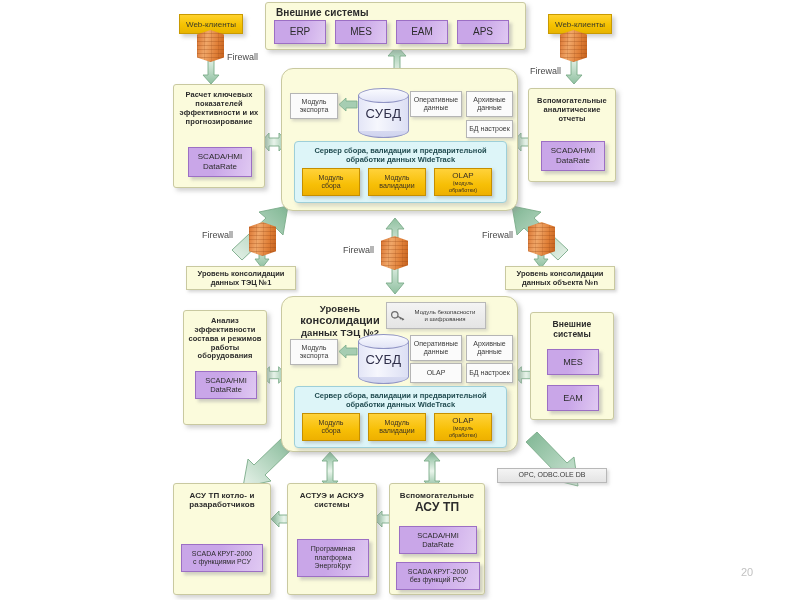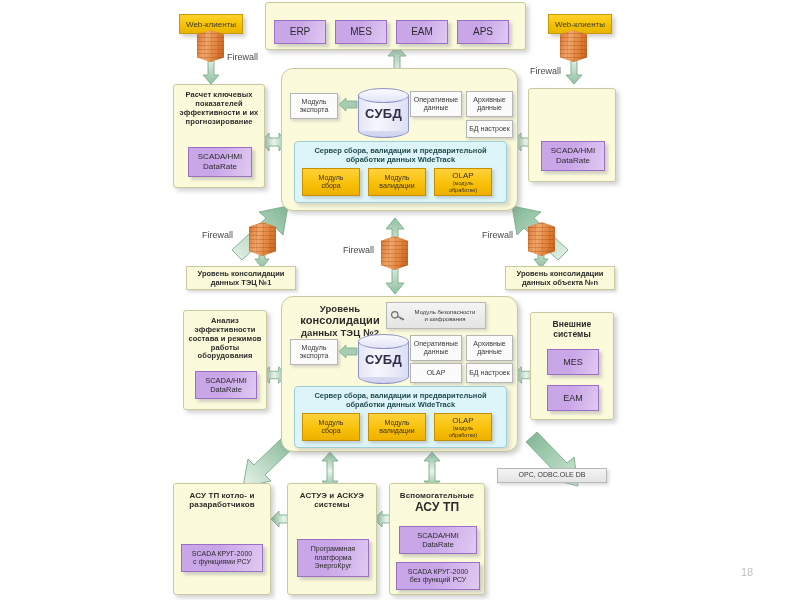--- a/index.html
+++ b/index.html
@@ -109,21 +109,21 @@
   }
   .cyl .bot {
     position:absolute; left:0; bottom:0; width:100%; height:15px;
     border-radius:50%/50%;
     background:linear-gradient(180deg,#dfe2f4 0%,#cfd3ee 100%);
     border:1px solid #9094c4;
   }
   .cyl .txt {
     position:absolute; left:0; top:0; width:100%; height:100%;
     display:flex; align-items:center; justify-content:center;
-    font-weight:bold; color:#2f2f4a; z-index:3;
+    font-weight:normal; color:#2f2f4a; z-index:3;
     letter-spacing:.3px;
   }
 
   
   .fw { position:absolute; }
   .fw .brick {
     position:absolute; left:0; top:0; width:100%; height:100%;
     background:
       repeating-linear-gradient(0deg, rgba(150,70,20,.30) 0 1px, rgba(0,0,0,0) 1px 4px),
       repeating-linear-gradient(90deg, rgba(150,70,20,.18) 0 1px, rgba(0,0,0,0) 1px 7px),
@@ -322,20 +322,21 @@
       <path d="M0,8 L8,0 L8,4 L18,4 L18,0 L26,8 L18,16 L18,12 L8,12 L8,16 Z" fill="url(#gH2)" stroke="#7aab89" stroke-width="0.9"></path>
     </svg>
   </div>
   <div class="arr node" style="left:374px;top:511px;">
     <svg width="26" height="16" viewBox="0 0 26 16">
       <path d="M0,8 L8,0 L8,4 L18,4 L18,0 L26,8 L18,16 L18,12 L8,12 L8,16 Z" fill="url(#gH2)" stroke="#7aab89" stroke-width="0.9"></path>
     </svg>
   </div>
 
   <div class="panel node" style="left:265px;top:2px;width:261px;height:48px;">
+    <div class="panel-title" style="font-size:10px;text-align:left;padding:4px 0 0 10px;">Внешние системы</div>
     <div style="position:absolute;left:8px;top:17px;display:flex;gap:9px;">
       <div class="purple" style="width:52px;height:24px;font-size:10px;">
         <span>ERP</span>
         </div>
       <div class="purple" style="width:52px;height:24px;font-size:10px;">
         <span>MES</span>
         </div>
       <div class="purple" style="width:52px;height:24px;font-size:10px;">
         <span>EAM</span>
         </div>
@@ -364,20 +365,21 @@
 
   <div class="panel node" style="left:173px;top:84px;width:92px;height:104px;">
     <div class="panel-title" style="font-size:7.5px;padding:6px 4px 0 4px;">Расчет ключевых показателей эффективности и их прогнозирование</div>
     <div class="purple" style="position:absolute;left:14px;top:62px;width:64px;height:30px;font-size:8px;flex-direction:column;">
       <span>SCADA/HMI</span>
       <span>DataRate</span>
     </div>
   </div>
 
   <div class="panel node" style="left:528px;top:88px;width:88px;height:94px;">
+    <div class="panel-title" style="font-size:7.5px;padding:8px 4px 0 4px;">Вспомогательные аналитические отчеты</div>
     <div class="purple" style="position:absolute;left:12px;top:52px;width:64px;height:30px;font-size:8px;flex-direction:column;">
       <span>SCADA/HMI</span>
       <span>DataRate</span>
     </div>
   </div>
 
   <div class="panel round node" style="left:281px;top:68px;width:237px;height:143px;">
 
     <div class="whitebox node" style="left:8px;top:24px;width:48px;height:26px;font-size:7px;flex-direction:column;">
       <span>Модуль</span>
@@ -526,21 +528,21 @@
         </div>
         <div class="goldbox" style="width:58px;height:28px;font-size:7px;">
           <span style="font-size:8px;">OLAP</span>
           <span style="font-size:5.5px;">(модуль</span>
           <span style="font-size:5.5px;">обработки)</span>
         </div>
       </div>
     </div>
   </div>
 
-  <div class="panel node" style="left:183px;top:310px;width:84px;height:100px;">
+  <div class="panel node" style="left:183px;top:310px;width:84px;height:115px;">
     <div class="panel-title" style="font-size:7.5px;padding:6px 3px 0 3px;">Анализ эффективности состава и режимов работы оборудования</div>
     <div class="purple" style="position:absolute;left:11px;top:60px;width:62px;height:28px;font-size:7.5px;flex-direction:column;">
       <span>SCADA/HMI</span>
       <span>DataRate</span>
     </div>
   </div>
 
   <div class="panel node" style="left:530px;top:312px;width:84px;height:108px;">
     <div class="panel-title" style="font-size:8.5px;padding:6px 3px 0 3px;">Внешние</div>
     <div class="panel-title" style="font-size:8.5px;">системы</div>
@@ -582,14 +584,14 @@
       <span>SCADA КРУГ-2000</span>
       <span>без функций РСУ</span>
     </div>
   </div>
 
   <div class="greybox node" style="left:497px;top:468px;width:110px;height:15px;font-size:7px;">
     <span>OPC, ODBC.OLE DB</span>
   </div>
 
 
-  <div class="pagenum" style="left:741px;top:566px;">18</div>
+  <div class="pagenum" style="left:741px;top:566px;">20</div>
 </div>
 
 </body></html>

